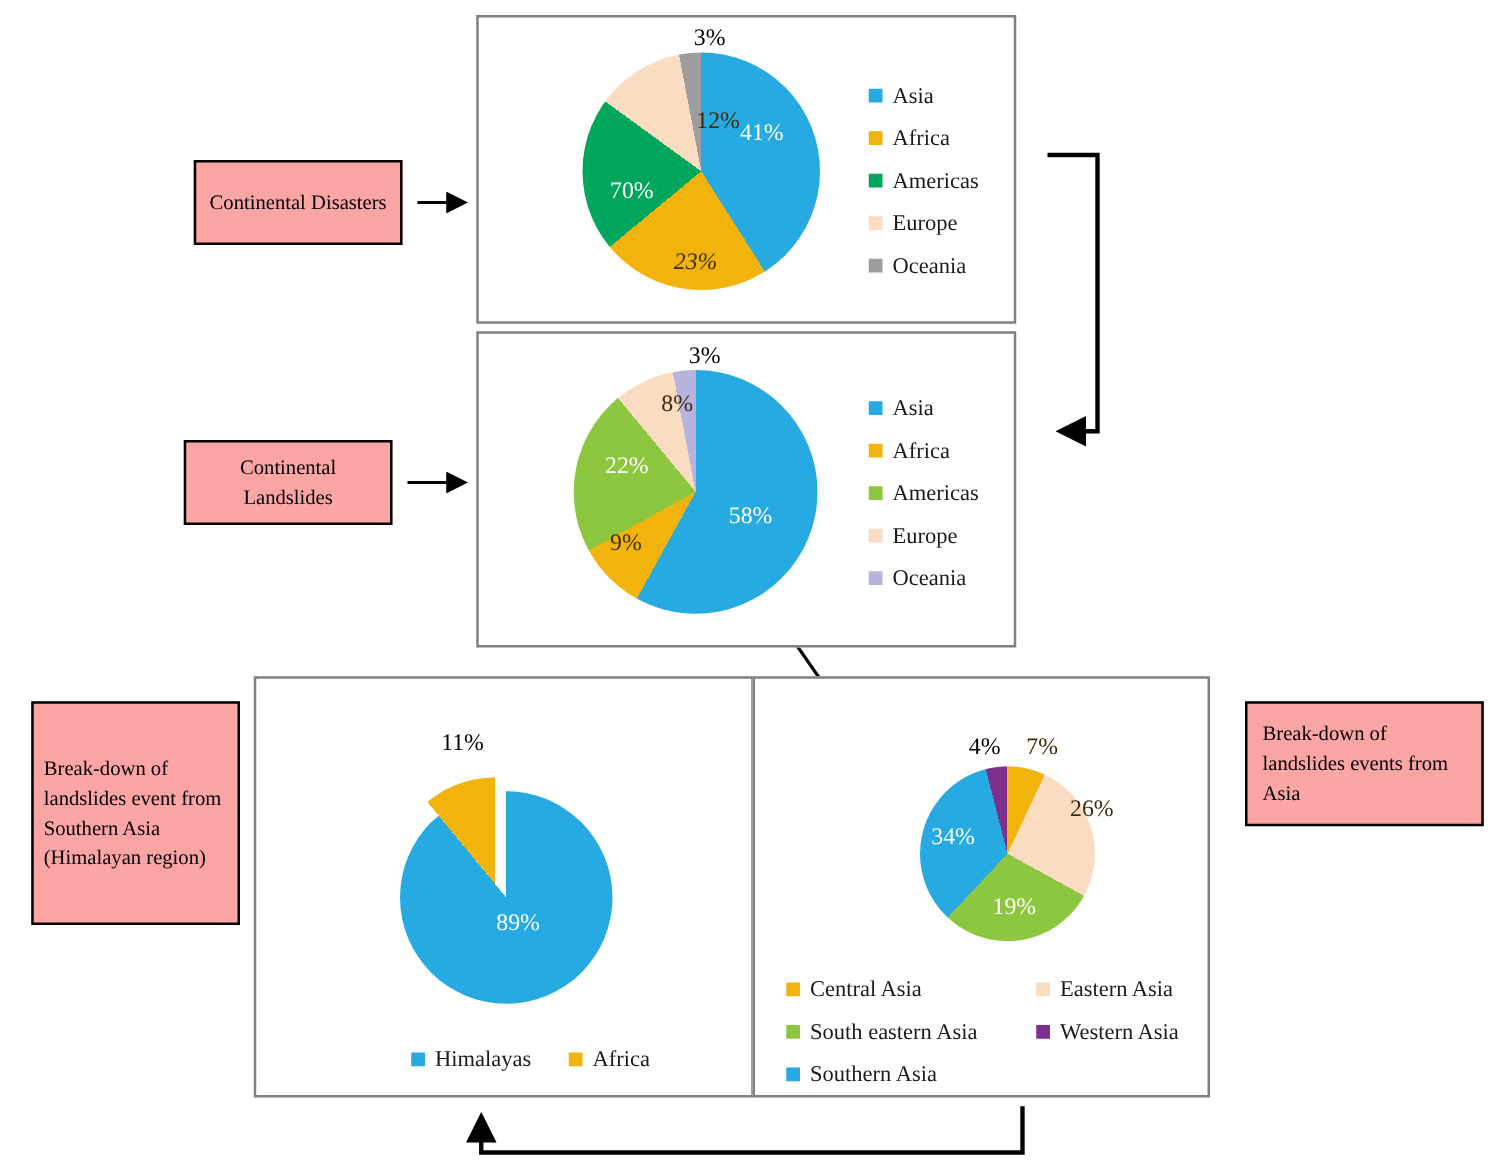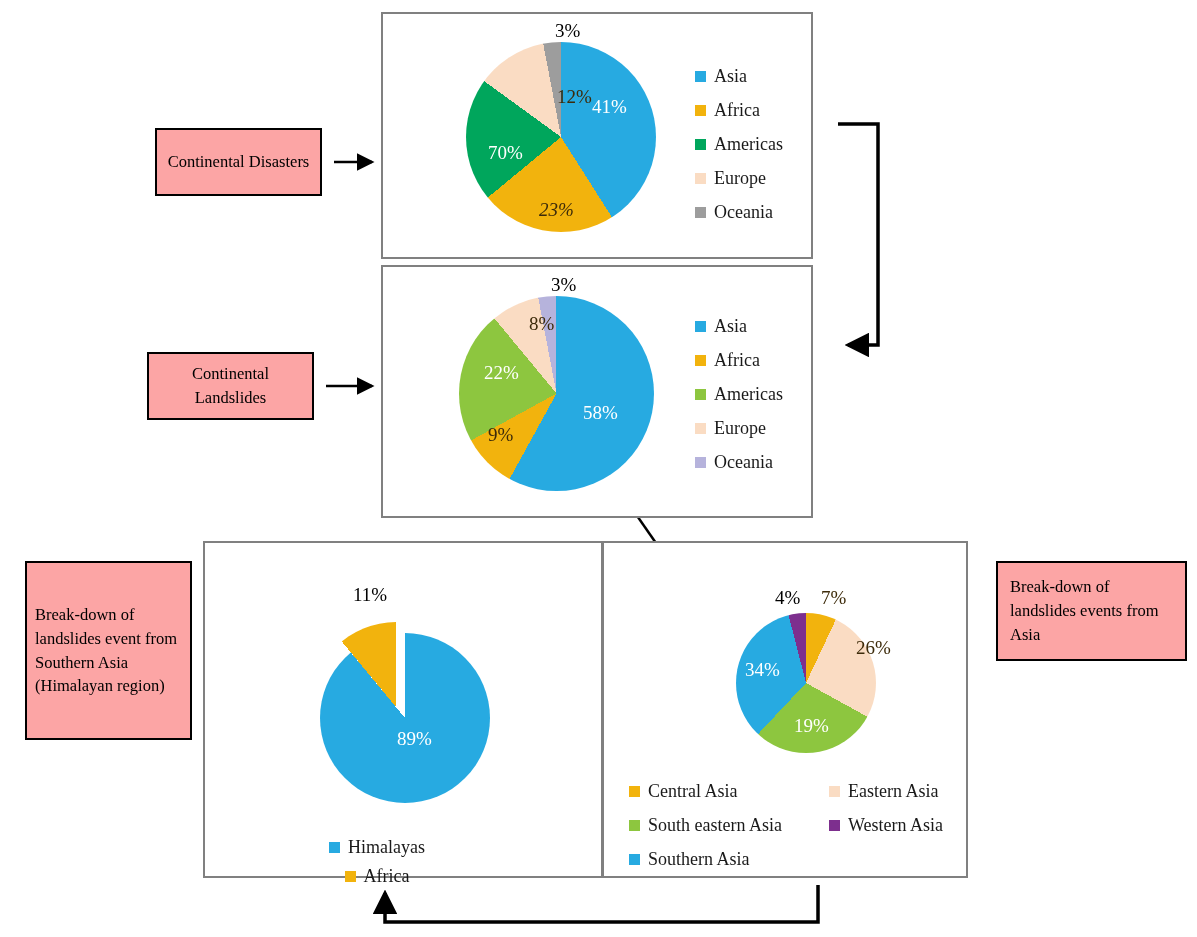--- a/index.html
+++ b/index.html
@@ -99,22 +99,21 @@
     grid-template-columns: 200px 180px;
     font-size: 18px;
     color: #1a1a1a;
   }
   .legend-inline {
     position: absolute;
     display: flex;
     align-items: center;
     font-size: 18px;
     color: #1a1a1a;
-    gap: 8px;
-    flex-direction: column;
+    gap: 30px;
   }
   .legend-inline .legend-row { height: auto; }
 
   
   #connectors {
     position: absolute;
     left: 0; top: 0;
     width: 1197px; height: 937px;
     pointer-events: none;
   }

